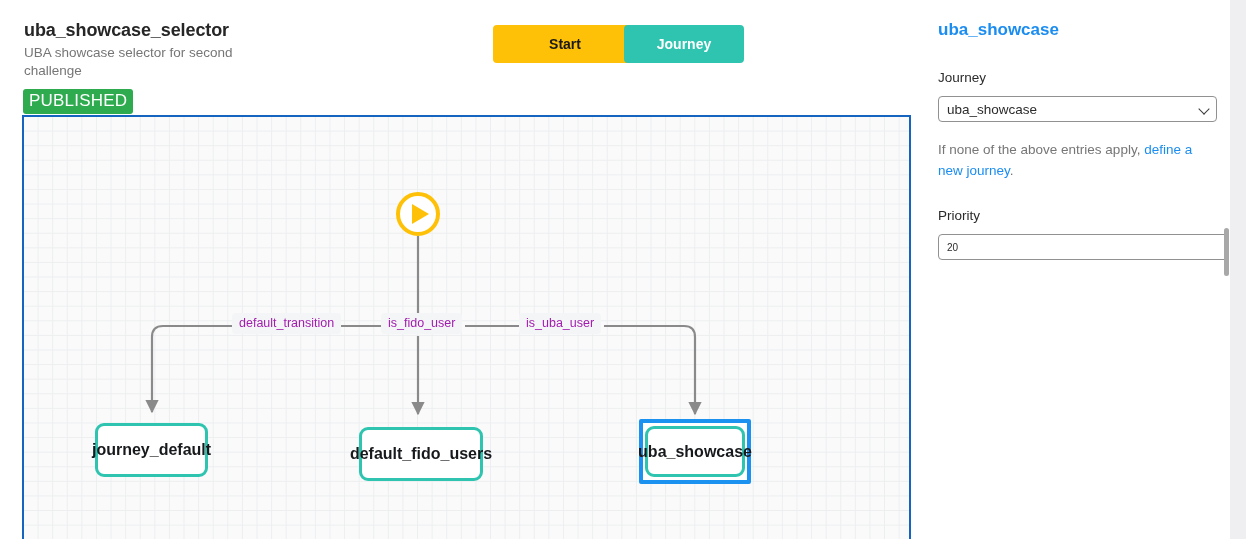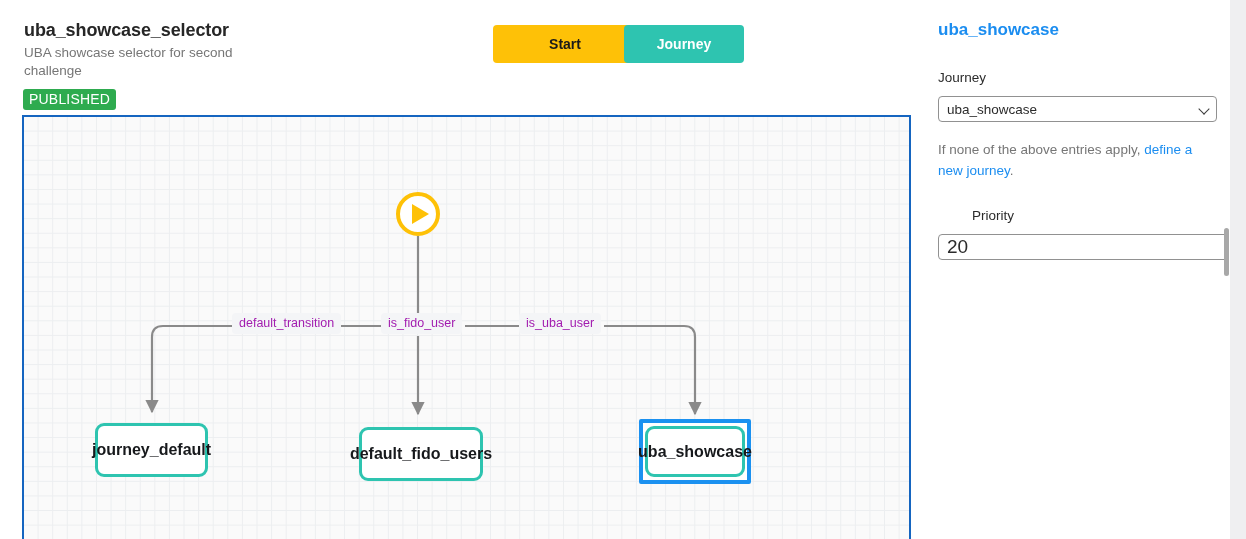--- a/index.html
+++ b/index.html
@@ -41,21 +41,21 @@
     letter-spacing: -0.1px;
   }
   .header-sub {
     position: absolute; left: 24px; top: 44px;
     width: 230px;
     font-size: 13.5px; color: #767676; line-height: 18px;
   }
   .badge-published {
     position: absolute; left: 23px; top: 89px;
     background: #2eab4f; color: #ffffff;
-    font-size: 14px; font-weight: normal;
+    font-size: 17px; font-weight: normal;
     padding: 2px 6px 3px 6px;
     border-radius: 3px;
     letter-spacing: 0.2px;
   }
 
   .btn {
     position: absolute;
     height: 38px;
     border: none; border-radius: 4px;
     font-size: 14px; font-weight: bold;
@@ -152,21 +152,21 @@
   
   .panel-title {
     position: absolute; left: 938px; top: 20px;
     font-size: 17px; font-weight: bold; color: #1b8df0;
   }
   .field-label {
     position: absolute;
     font-size: 13.5px; color: #2b2b2b;
   }
   .lbl-journey { left: 938px; top: 70px; }
-  .lbl-priority { left: 972px; top: 208px; }
+  .lbl-priority { left: 938px; top: 208px; }
 
   .select-wrap {
     position: absolute; left: 938px; top: 96px;
     width: 279px; height: 26px;
   }
   select.journey-select {
     width: 279px; height: 26px;
     padding: 0 22px 0 8px;
     font-size: 13.5px; color: #2b2b2b;
     font-family: "Liberation Sans", sans-serif;
@@ -189,21 +189,21 @@
     position: absolute; left: 938px; top: 139px;
     width: 282px;
     font-size: 13.5px; color: #767676; line-height: 21px;
   }
   .helper-text a { color: #1b8df0; text-decoration: none; cursor: pointer; }
 
   input.priority-input {
     position: absolute; left: 938px; top: 234px;
     width: 304px; height: 26px;
     padding: 0 8px;
-    font-size: 19px; color: #2b2b2b;
+    font-size: 10px; color: #2b2b2b;
     font-family: "Liberation Sans", sans-serif;
     border: 1px solid #919191;
     border-radius: 4px;
     background: #ffffff;
   }
 </style>
 </head>
 <body>
 
 <div id="app">

